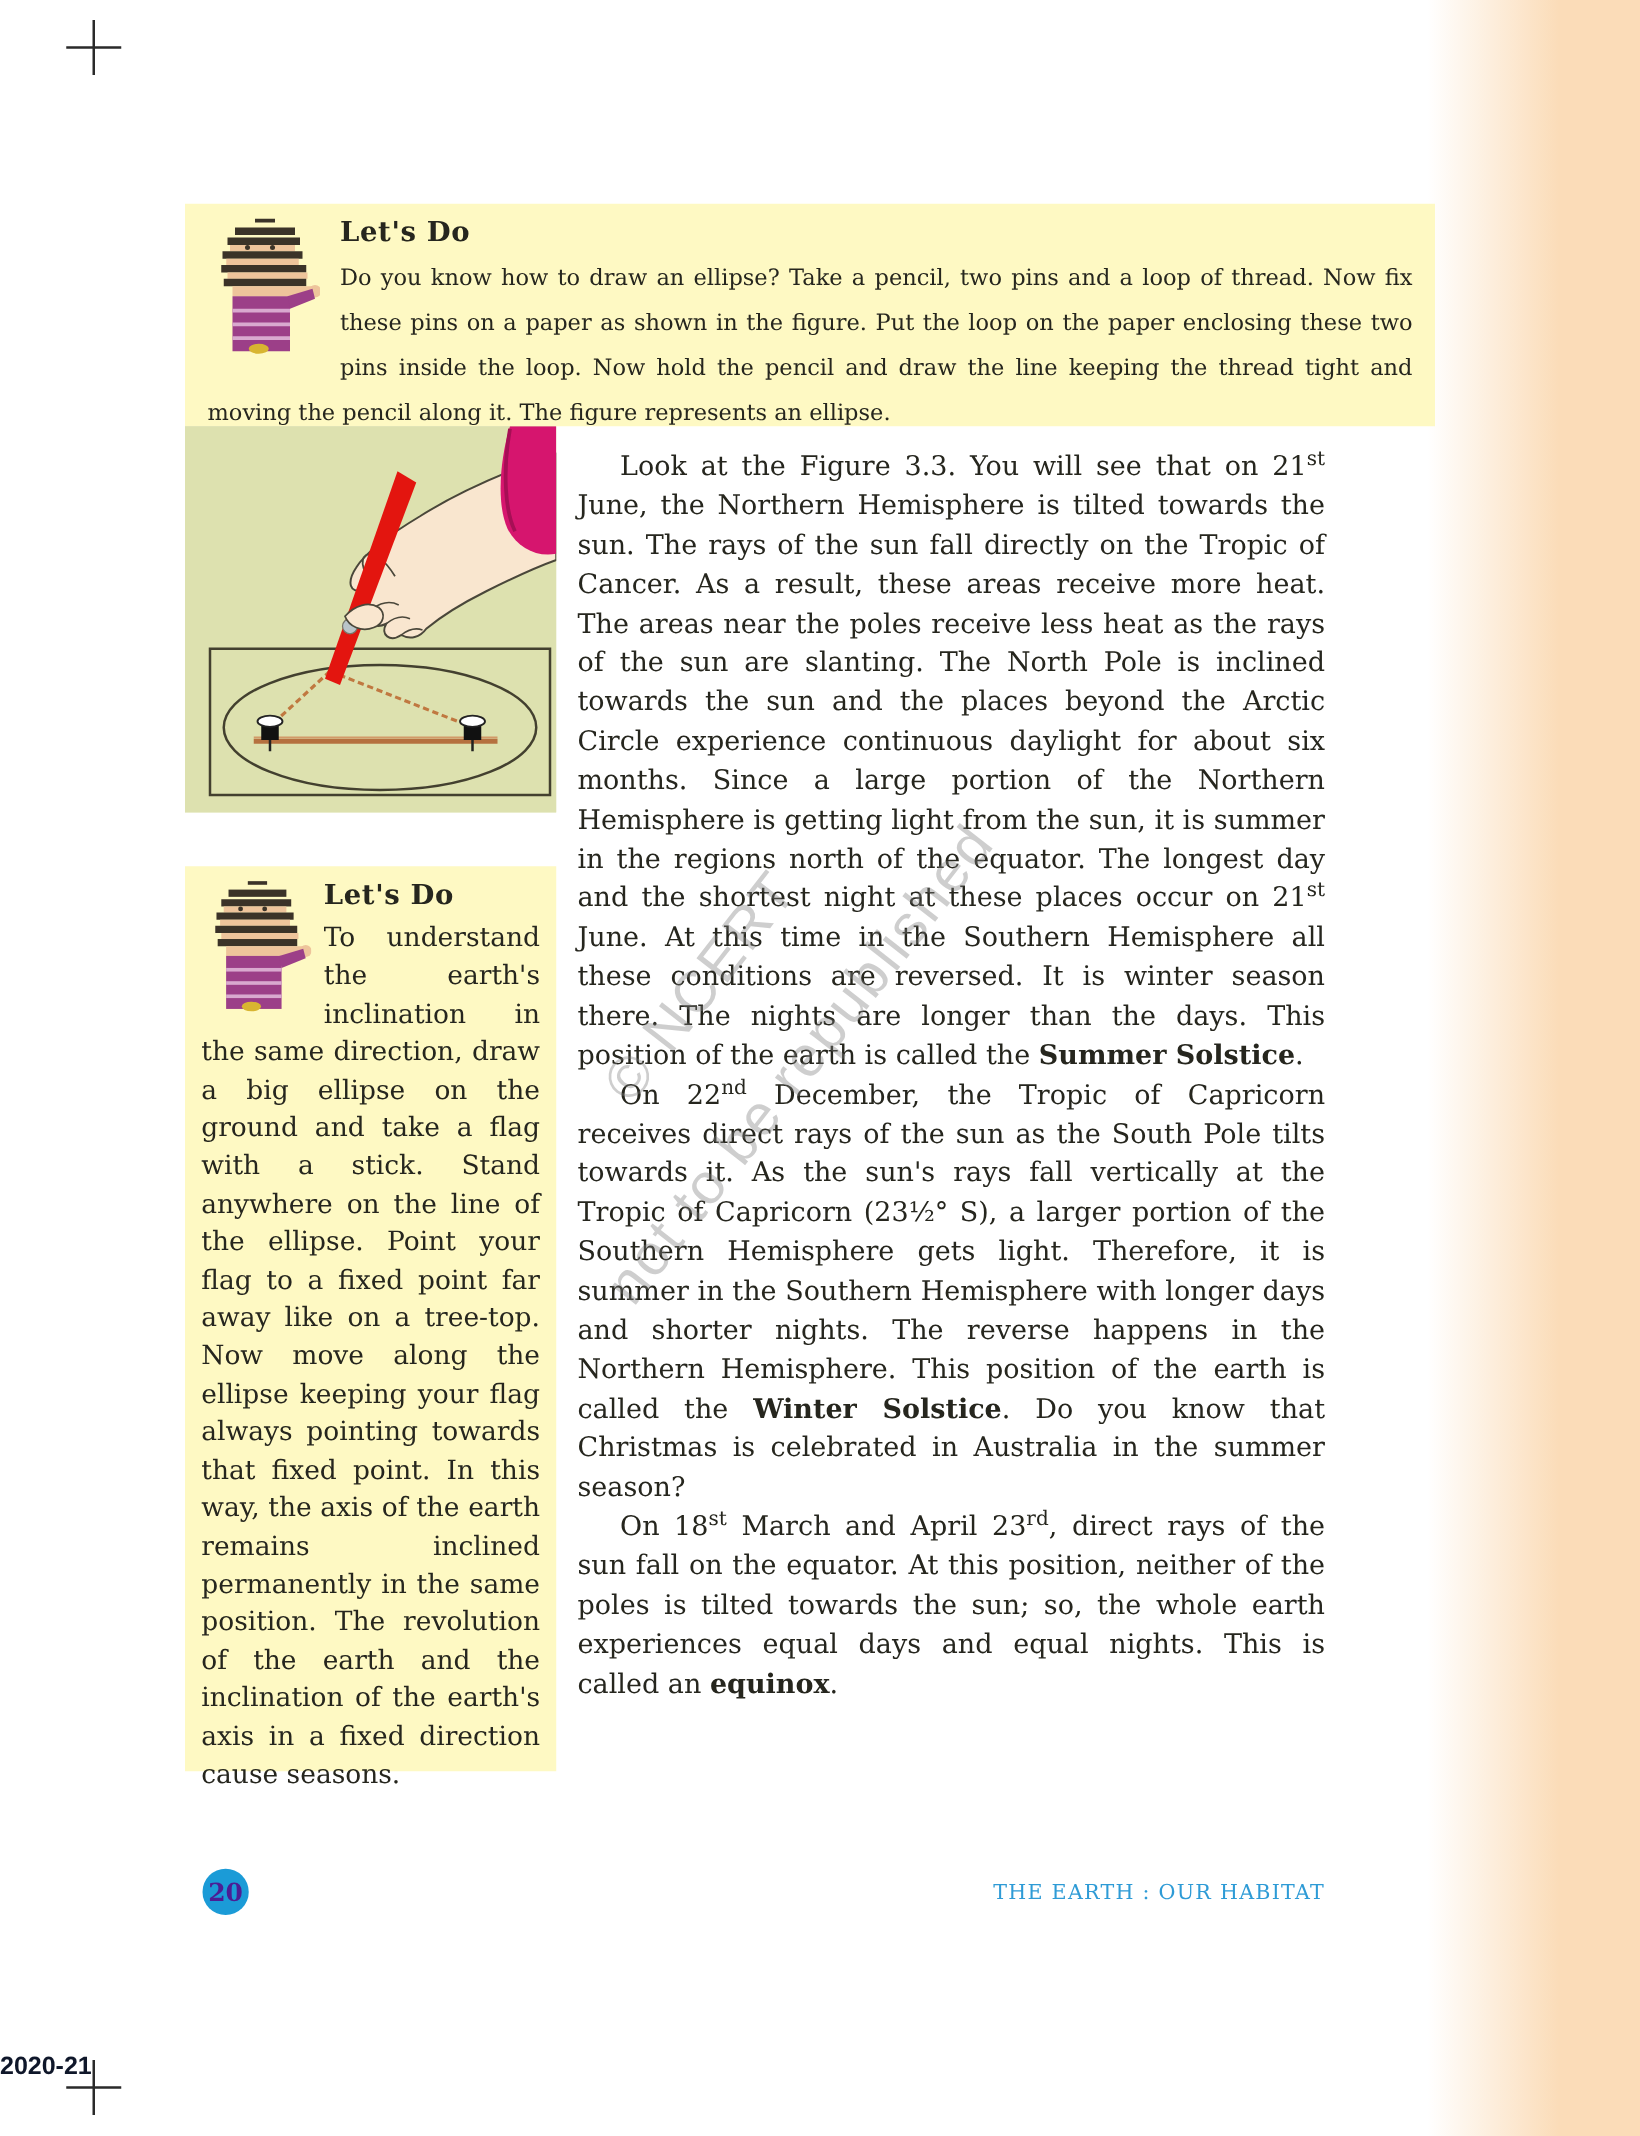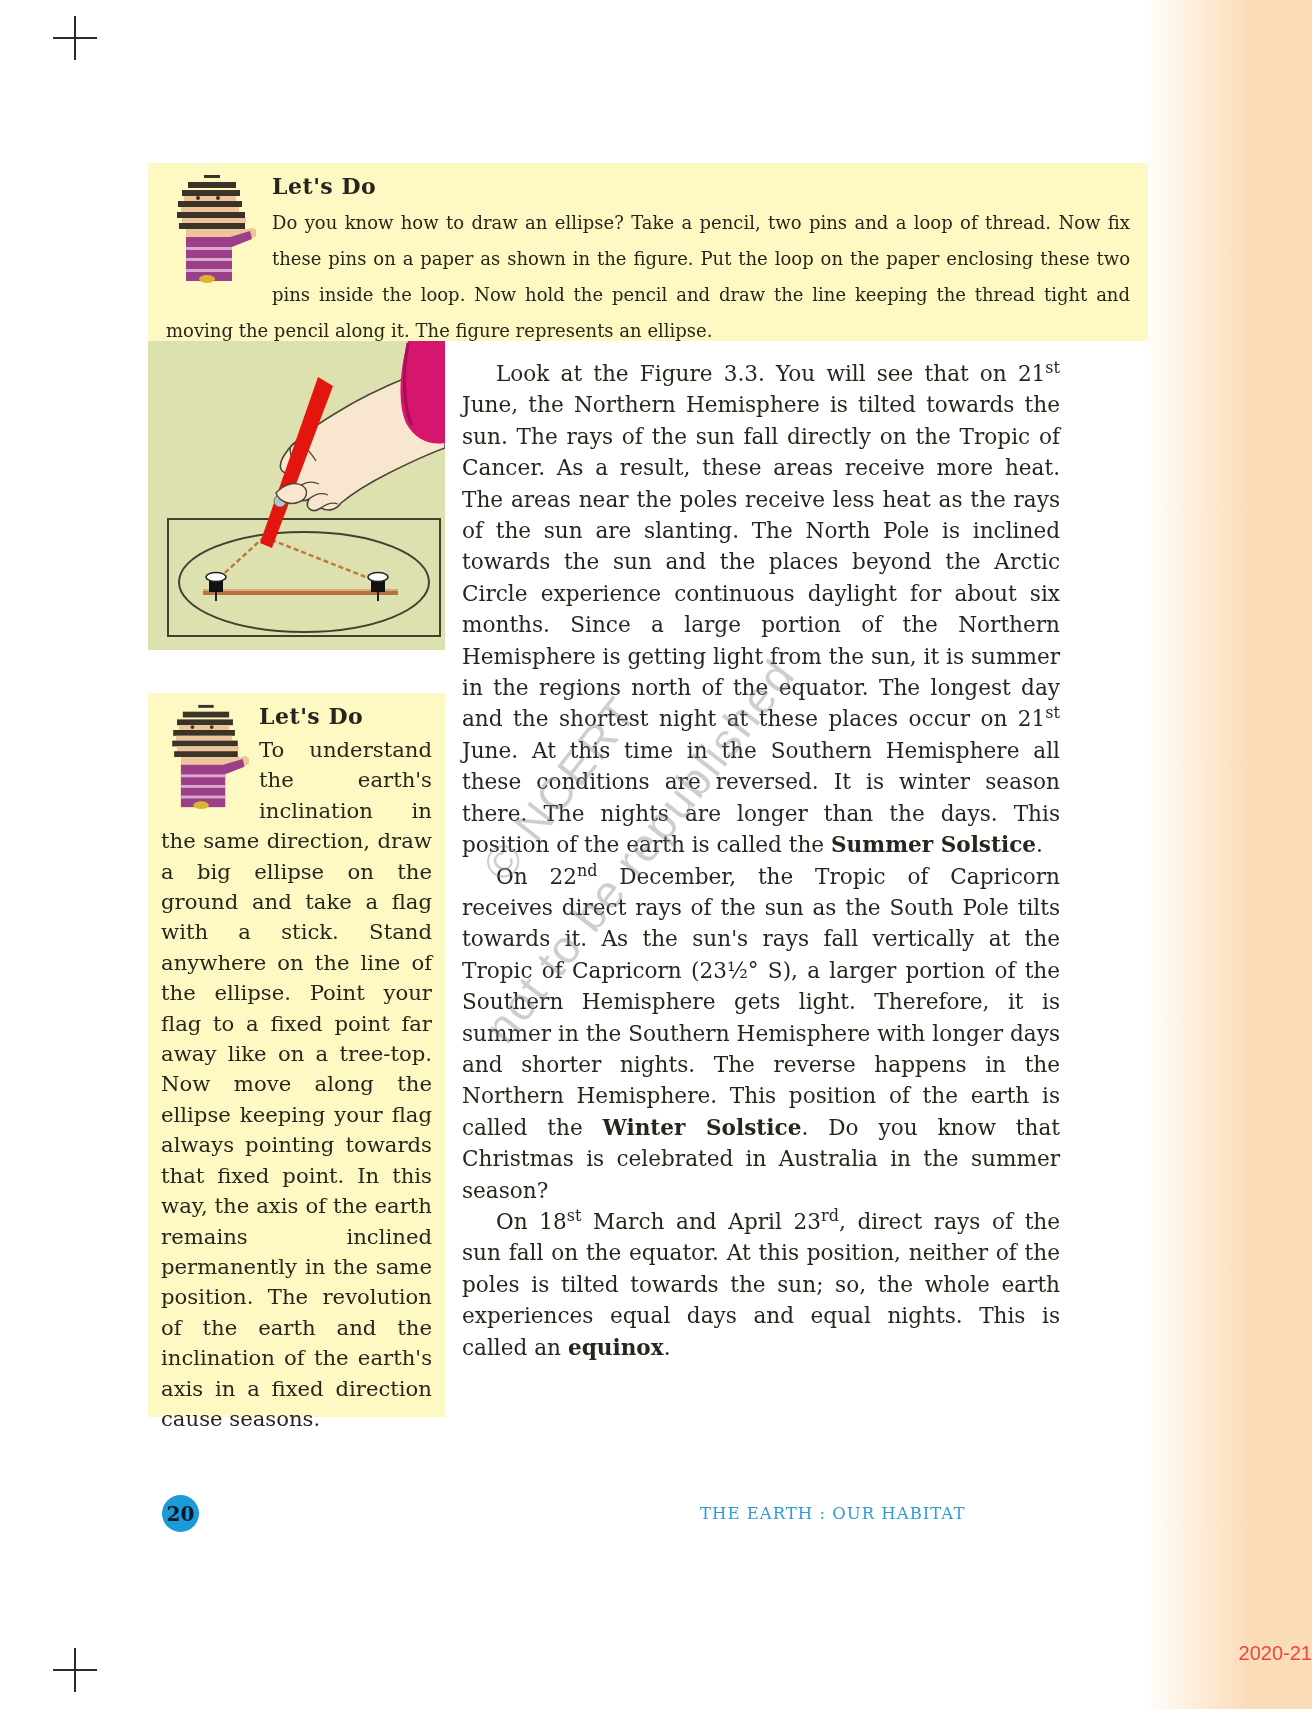--- a/index.html
+++ b/index.html
@@ -37,26 +37,26 @@
 
   
   .watermark{position:absolute;left:250px;top:560px;width:700px;height:520px;
     display:flex;flex-direction:column;align-items:center;justify-content:center;
     transform:rotate(-52deg);pointer-events:none;z-index:5;
     font-family:"Liberation Sans",sans-serif;color:rgba(125,125,125,0.38);
     font-size:46px;letter-spacing:2px;line-height:2.2;white-space:nowrap;}
 
   
   .page-badge{position:absolute;left:162px;top:1495px;width:37px;height:37px;border-radius:50%;
-    background:#1b9bd7;color:#0f172a;font-weight:bold;font-size:20px;
+    background:#1b9bd7;color:#4c1d95;font-weight:bold;font-size:20px;
     display:flex;align-items:center;justify-content:center;}
-  .footer-right{position:absolute;left:700px;top:1504px;width:360px;
+  .footer-right{position:absolute;left:700px;top:1504px;width:360px;text-align:right;
     color:#2e9bd6;font-size:16.5px;letter-spacing:1px;}
-  .footer-bottom{position:absolute;left:0;top:1642px;width:1312px;text-align:right;
-    font-family:"Liberation Sans",sans-serif;font-size:20px;color:#ef4444;}
+  .footer-bottom{position:absolute;left:0;top:1642px;width:1312px;text-align:left;
+    font-family:"Liberation Sans",sans-serif;font-size:20px;color:#0f172a;font-weight:bold;}
 </style>
 </head>
 <body>
 
 <div class="page">
 
   <div class="peach-band"></div>
 
   <div class="crop-mark crop-top"></div>
   <div class="crop-mark crop-bottom"></div>

